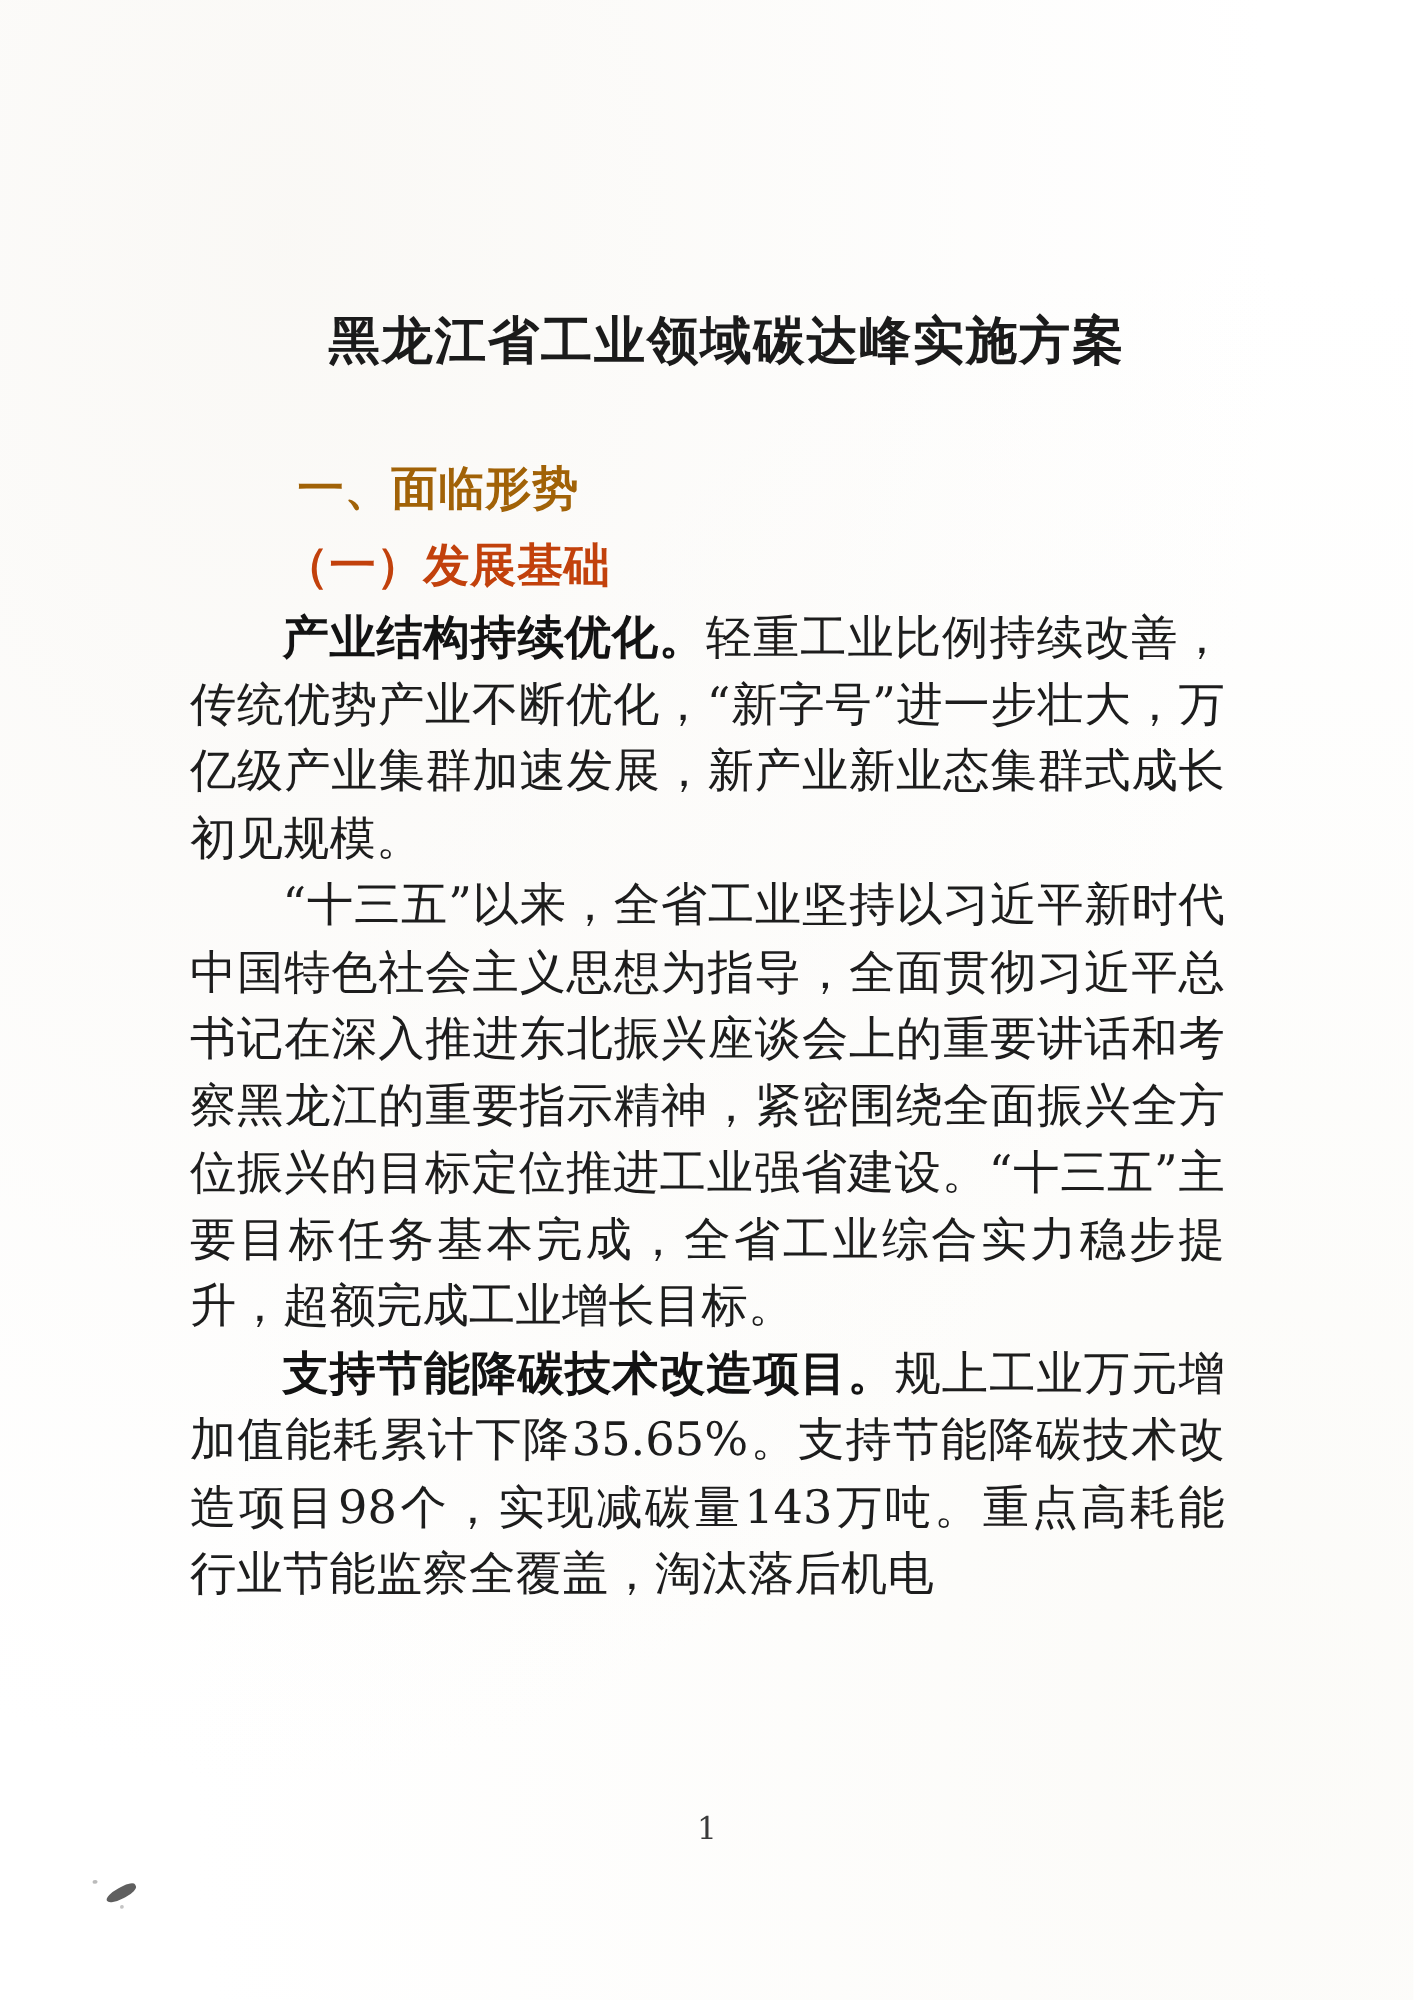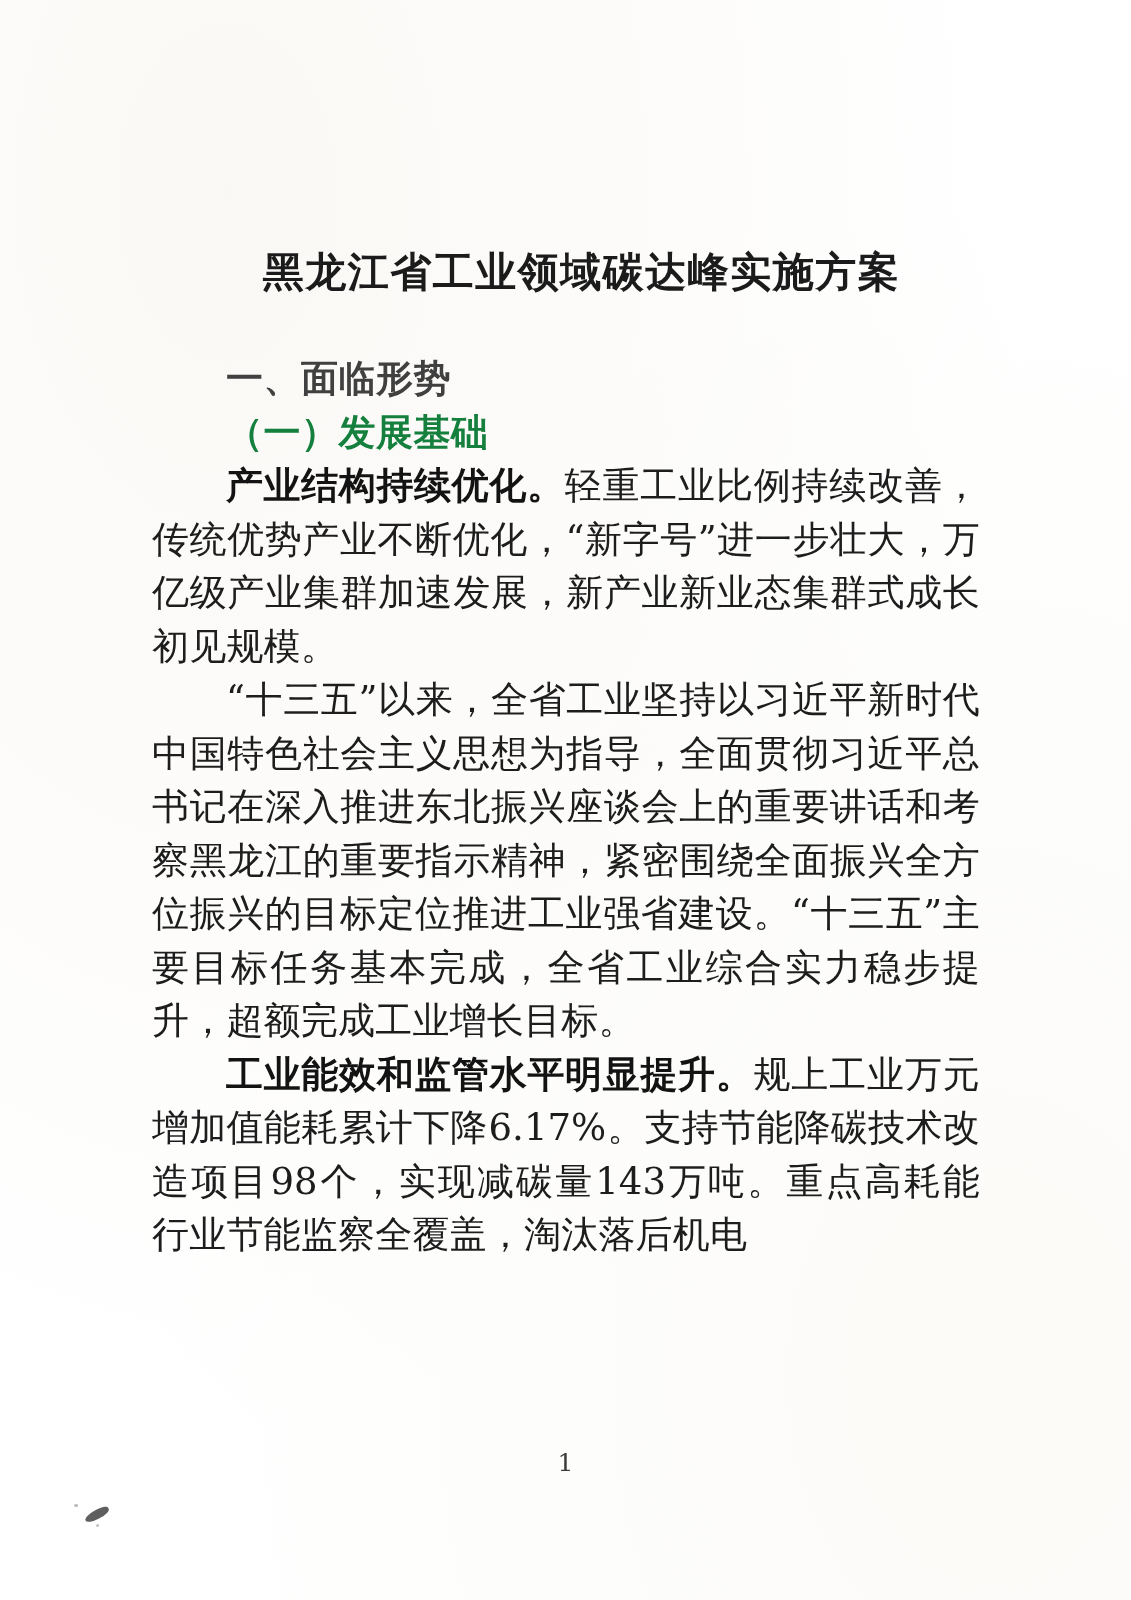--- a/index.html
+++ b/index.html
@@ -77,32 +77,32 @@
     color: #131313;
   }
 
   .heading-1 {
     font-family: "DejaVu Sans", "Liberation Sans", sans-serif;
     font-weight: 700;
     font-size: 37px;
     line-height: 53.5px;
     text-indent: 2em;
     letter-spacing: 0.5px;
-    color: #404040;
-    margin: 0;
+    color: #a16207;
+    margin: 12px;
   }
 
   .heading-2 {
-    font-family: Liberation Sans, sans-serif;
+    font-family: Liberation Mono, monospace;
     font-weight: 700;
     font-size: 37px;
     line-height: 53.5px;
     text-indent: 2em;
     letter-spacing: 0.5px;
-    color: #15803d;
+    color: #c2410c;
     margin: 0;
   }
 
   
   .num {
     font-family: "DejaVu Serif", "Liberation Serif", serif;
     letter-spacing: 0;
     padding: 0 1px;
   }
 
@@ -153,21 +153,21 @@
 
 
     <p class="heading-1">一、面临形势</p>
 
     <p class="heading-2">（一）发展基础</p>
 
     <p class="para indent"><span class="hei">产业结构持续优化。</span><span>轻重工业比例持续改善，传统优势产业不断优化，“新字号”进一步壮大，万亿级产业集群加速发展，新产业新业态集群式成长初见规模。</span></p>
 
     <p class="para indent">“十三五”以来，全省工业坚持以习近平新时代中国特色社会主义思想为指导，全面贯彻习近平总书记在深入推进东北振兴座谈会上的重要讲话和考察黑龙江的重要指示精神，紧密围绕全面振兴全方位振兴的目标定位推进工业强省建设。“十三五”主要目标任务基本完成，全省工业综合实力稳步提升，超额完成工业增长目标。</p>
 
-    <p class="para indent"><span class="hei">工业能效和监管水平明显提升。</span><span>规上工业万元增加值能耗累计下降</span><span class="num">6.17%</span><span>。支持节能降碳技术改造项目</span><span class="num">98</span><span>个，实现减碳量</span><span class="num">143</span><span>万吨。重点高耗能行业节能监察全覆盖，淘汰落后机电</span></p>
+    <p class="para indent"><span class="hei">支持节能降碳技术改造项目。</span><span>规上工业万元增加值能耗累计下降</span><span class="num">35.65%</span><span>。支持节能降碳技术改造项目</span><span class="num">98</span><span>个，实现减碳量</span><span class="num">143</span><span>万吨。重点高耗能行业节能监察全覆盖，淘汰落后机电</span></p>
 
   </div>
 
   <div class="page-number">1</div>
 
   <div class="scan-mark"></div>
   <div class="scan-mark dot-a"></div>
   <div class="scan-mark dot-b"></div>
 
 </div>

